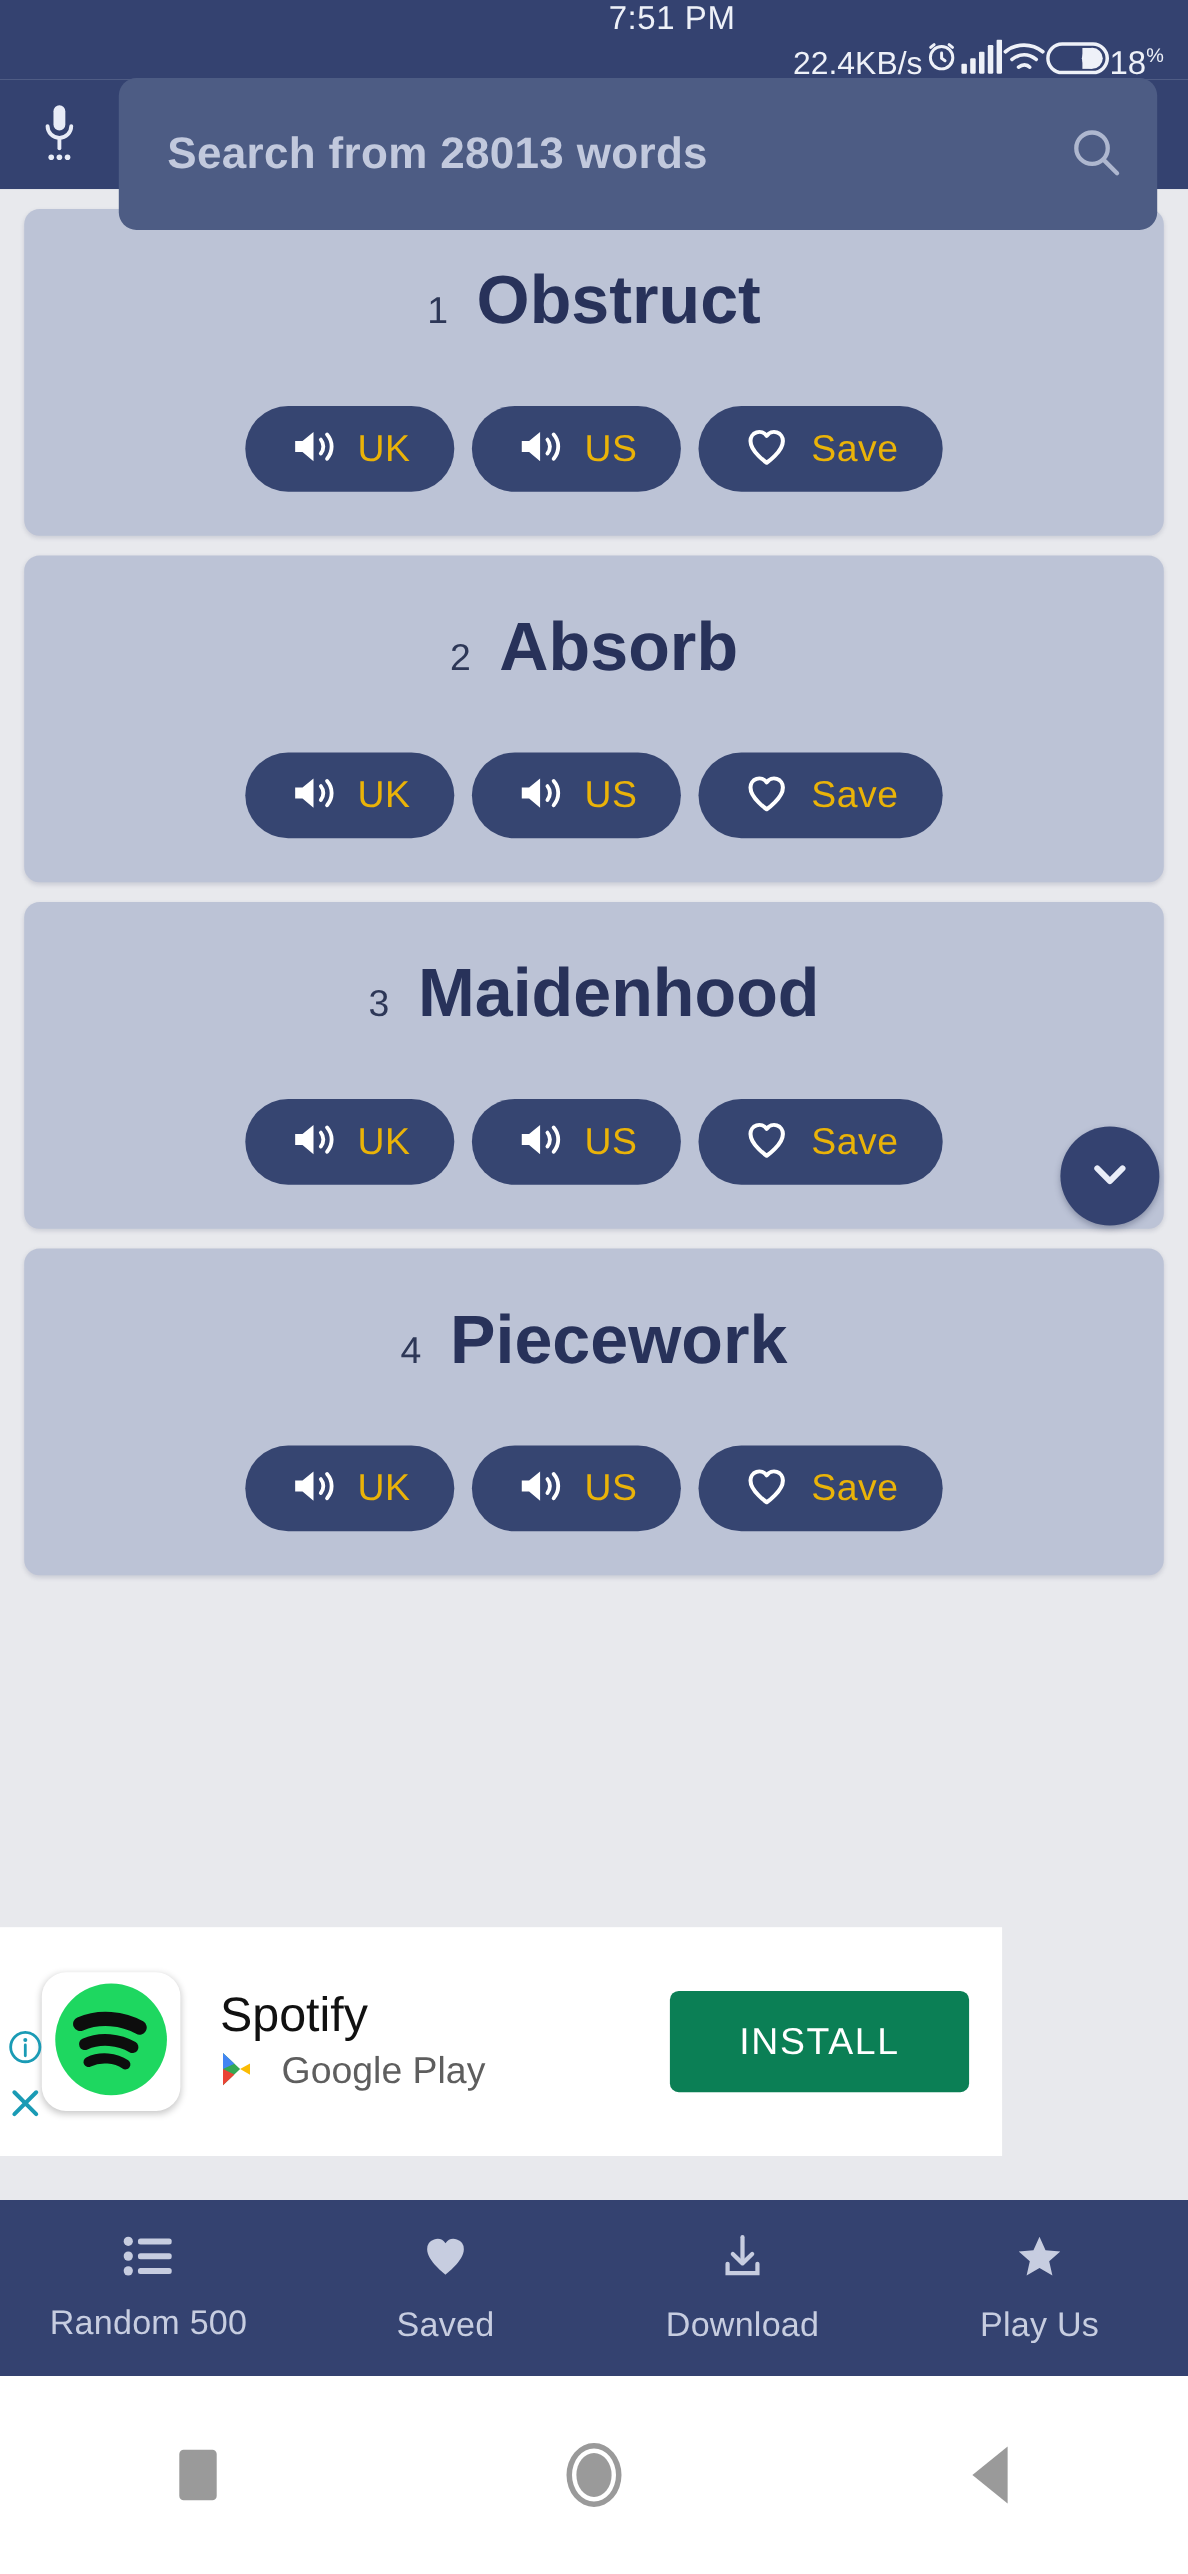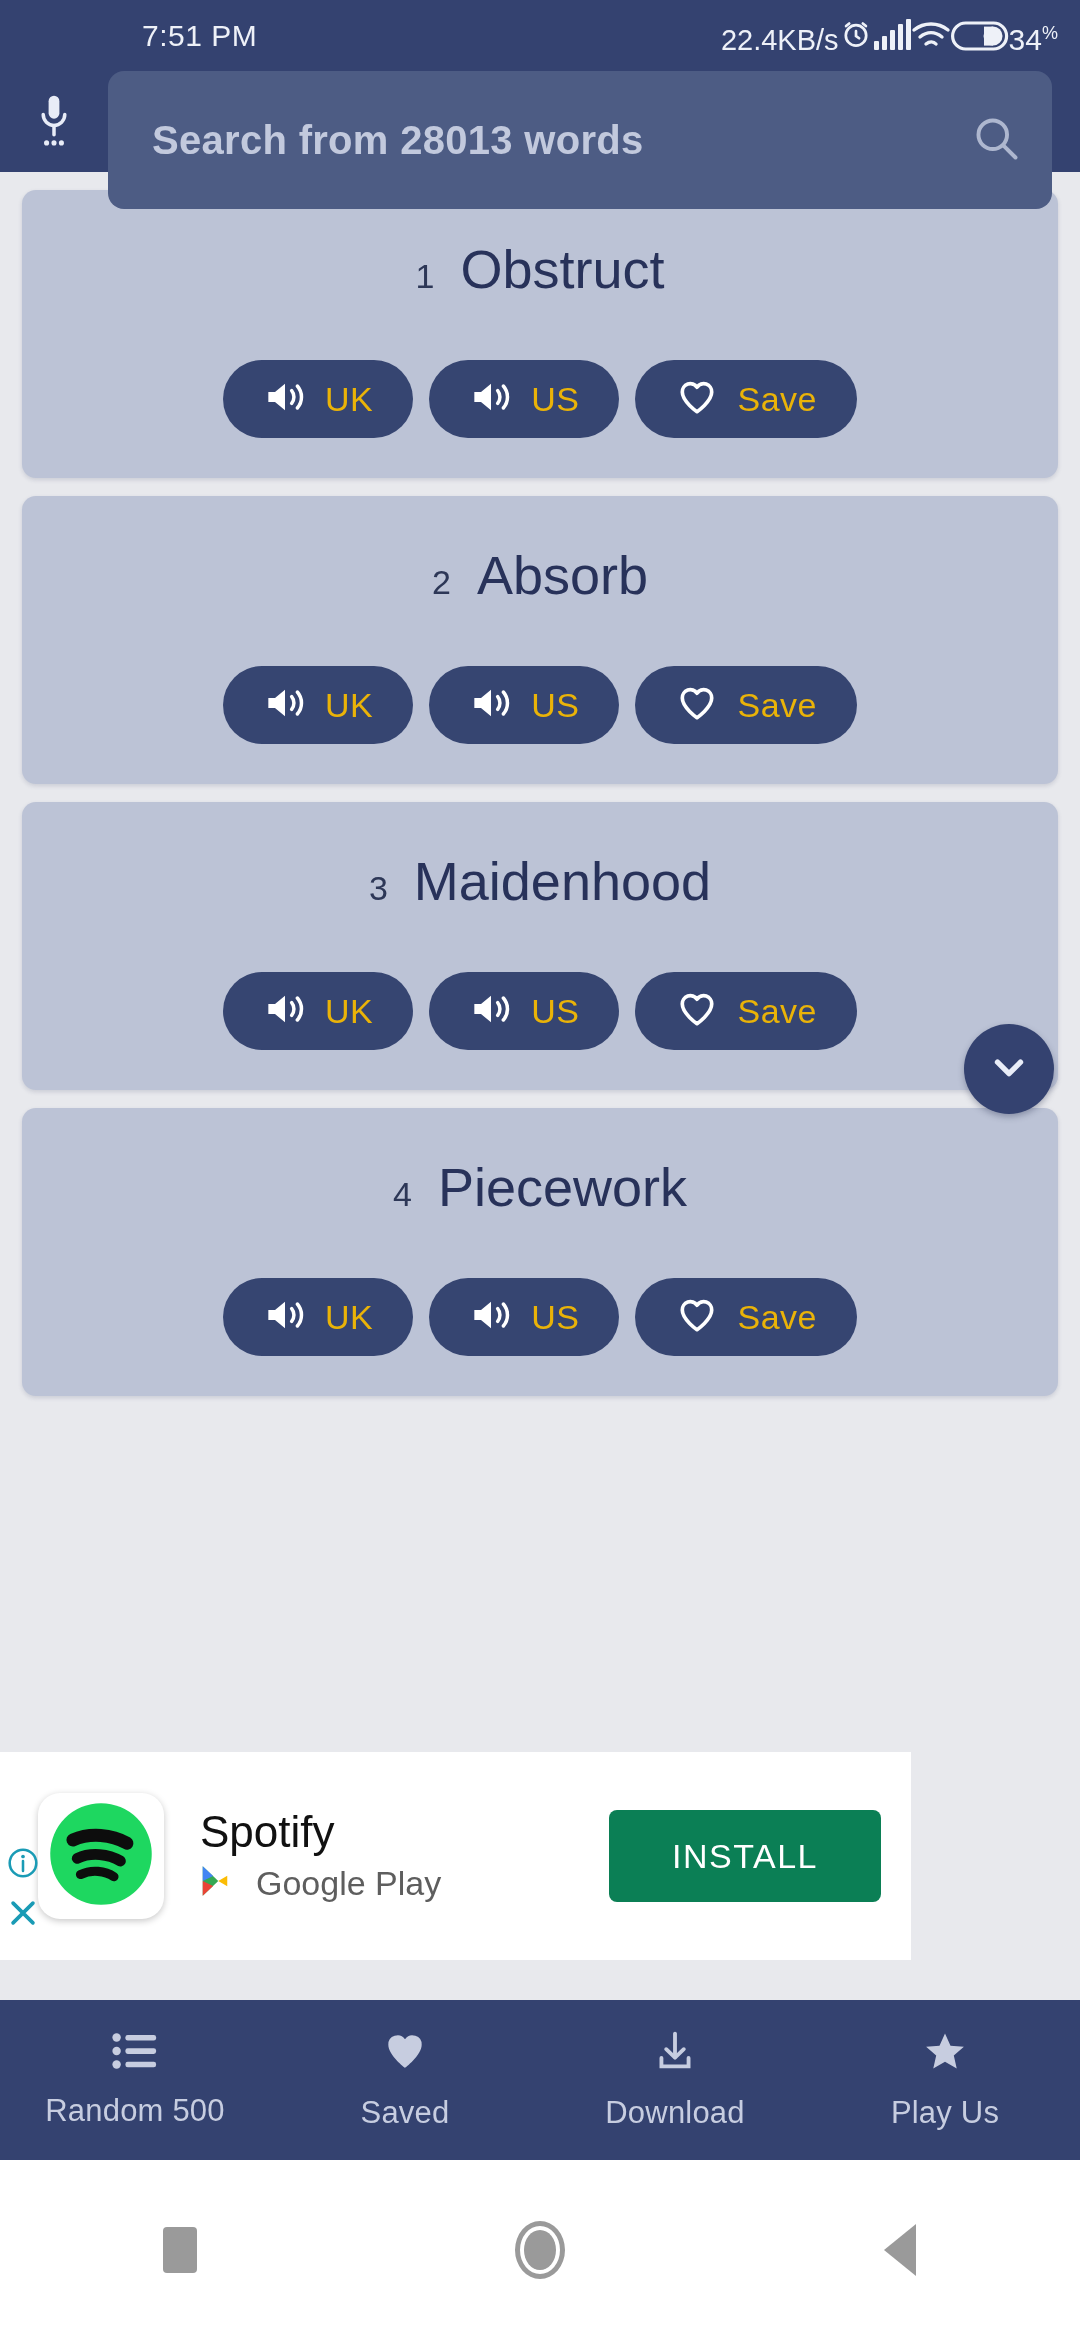--- a/index.html
+++ b/index.html
@@ -8,21 +8,21 @@
     background:#e8e9ed;
     font-family:"Liberation Sans", sans-serif;
     overflow:hidden;
   }
   #screen { position:relative; width:1080px; height:2340px; background:#e8e9ed; }
 
   
   .statusbar {
     position:absolute; top:0; left:0; width:1080px; height:72px;
     background:#344270; color:#eef1f8;
-    display:flex; align-items:center;
+    display:flex; align-items:center;flex-direction:column;
   }
   .sb-time {
     font-size:30px; font-weight:400; letter-spacing:.5px;
     margin-left:142px;
   }
   .sb-right {
     margin-left:auto; margin-right:22px;
     display:flex; align-items:flex-end; gap:0;
   }
   .sb-net { font-size:29px; letter-spacing:0px; line-height:1; }
@@ -62,21 +62,21 @@
     background:#bcc3d6;
     box-shadow:0 2px 4px rgba(70,80,110,.18);
     padding:48px 0 40px;
   }
   .card-head {
     display:flex; align-items:baseline; justify-content:center;
     gap:26px; margin-bottom:60px;
   }
   .card-idx { font-size:34px; color:#2d3757; }
   .card-word {
-    font-size:54px; color:#28325a; font-weight:400; letter-spacing:0px;
+    font-size:62px; color:#28325a; font-weight:700; letter-spacing:0px;
   }
   .card-actions {
     display:flex; justify-content:center; gap:16px;
   }
   .pill {
     background:#364571; color:#eab308;
     height:78px; border-radius:39px;
     display:flex; align-items:center; justify-content:center;
     gap:18px; padding:0 40px; min-width:150px;
   }
@@ -194,21 +194,21 @@
       </span>
 
       <span class="sb-icon">
         <svg width="58" height="30" viewBox="0 0 58 30">
           <rect x="1.6" y="2" width="54" height="26" rx="13" fill="none" stroke="#eef1f8" stroke-width="3.2"></rect>
           <circle cx="42" cy="15" r="9.5" fill="#eef1f8"></circle>
           <rect x="33" y="5.6" width="9" height="19" fill="#eef1f8"></rect>
         </svg>
       </span>
 
-      <span class="sb-batt-pct"><span>34</span><sup>%</sup></span>
+      <span class="sb-batt-pct"><span>18</span><sup>%</sup></span>
     </div>
   </div>
 
   <div class="appbar">
     <div class="mic-btn">
       <span>
         <svg width="42" height="62" viewBox="0 0 30 46" fill="none" stroke="#e8ecf7" stroke-width="2.6" stroke-linecap="round">
           <rect x="11" y="5" width="8" height="17" rx="4" fill="#e8ecf7" stroke="none"></rect>
           <path d="M7 19a8 8 0 0 0 16 0"></path>
           <path d="M15 27v7"></path>

